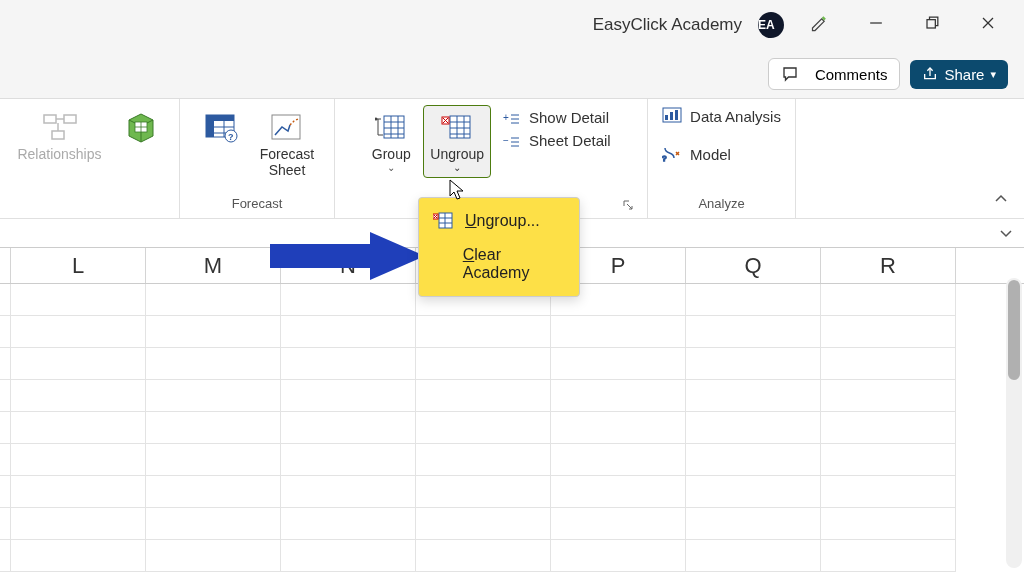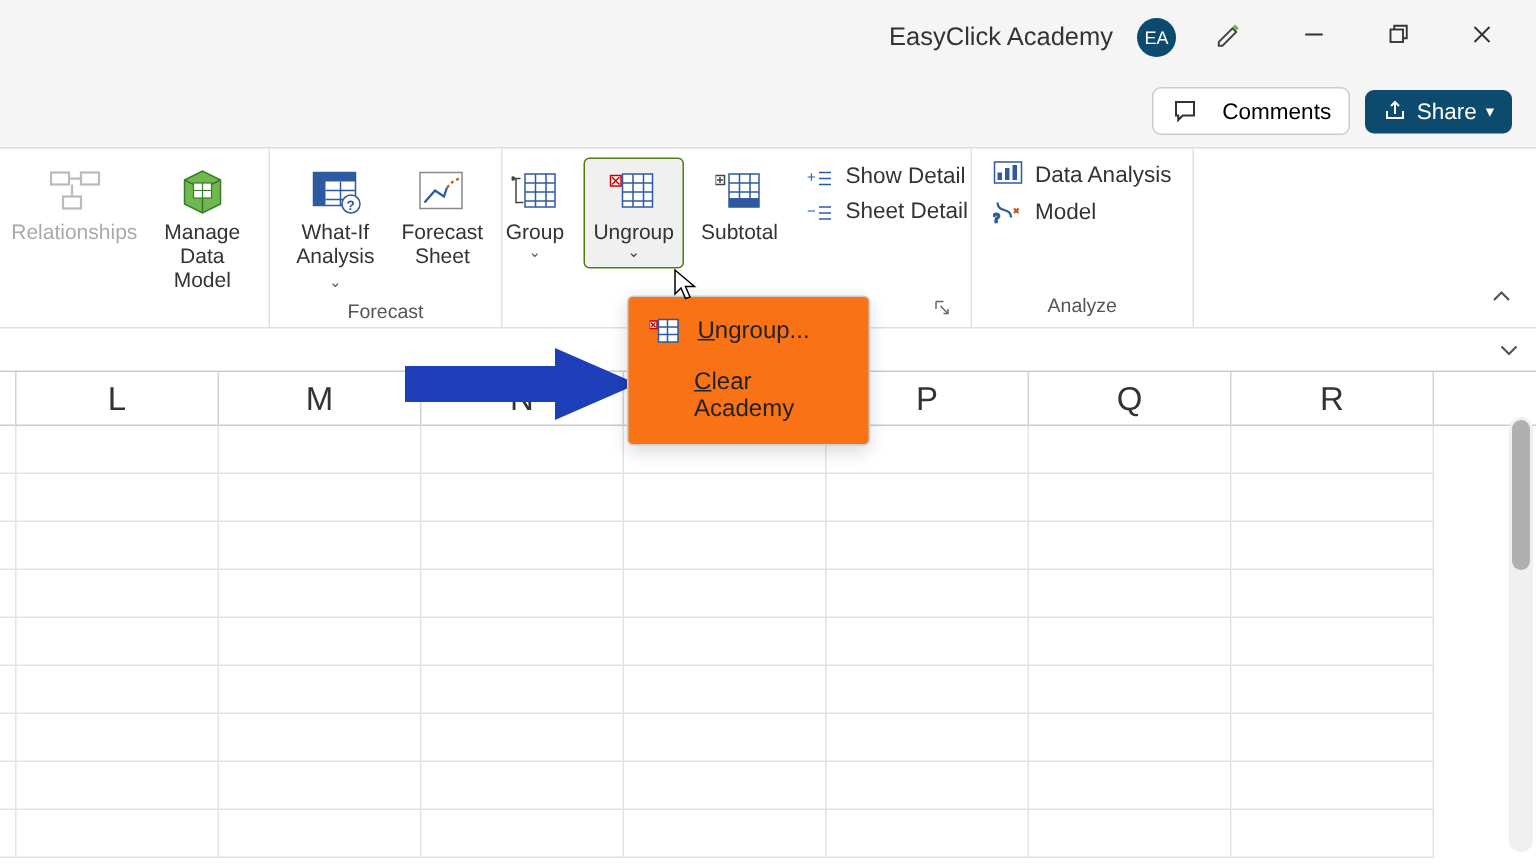--- a/index.html
+++ b/index.html
@@ -1,20 +1,20 @@
 <!DOCTYPE html>
 <html><head>
 <meta charset="utf-8">
 <style>
   * { box-sizing: border-box; margin: 0; padding: 0; font-family: "Segoe UI", Arial, sans-serif; }
   body { width: 1024px; height: 576px; background: #f5f5f5; overflow: hidden; position: relative; }
 
   .titlebar { height: 50px; display: flex; align-items: center; justify-content: flex-end; padding: 0 16px; gap: 16px; }
   .title-text { font-size: 17px; color: #333; }
-  .avatar { width: 26px; height: 26px; border-radius: 50%; background: #0c4a6e; color: #fff; font-size: 12px; display: flex; align-items: center; justify-content: center; font-weight: 400; }
+  .avatar { width: 26px; height: 26px; border-radius: 50%; background: #0f172a; color: #fff; font-size: 12px; display: flex; align-items: center; font-weight: 700; }
   .title-icon { width: 40px; text-align: center; }
   .title-icon svg { width: 20px; height: 20px; }
 
   .actionbar { height: 48px; display: flex; align-items: center; justify-content: flex-end; padding: 0 16px; gap: 10px; }
   .comments-btn { background: #fff; border: 1px solid #ccc; border-radius: 6px; padding: 6px 12px; font-size: 15px; display: flex; align-items: center; gap: 16px; }
   .share-btn { background: #0c4a6e; color: #fff; border: none; border-radius: 6px; padding: 6px 12px; font-size: 15px; display: flex; align-items: center; gap: 6px; }
 
   .ribbon { background: #fff; border-top: 1px solid #ddd; display: flex; height: 120px; position: relative; }
   .ribbon-group { border-right: 1px solid #e0e0e0; display: flex; flex-direction: column; justify-content: space-between; align-items: center; padding: 6px 8px 4px 8px; }
   .ribbon-group:last-child { border-right: none; }
@@ -44,21 +44,21 @@
   .col-head:first-child { flex: 0 0 11px; border-right: 1px solid #d4d4d4;}
 
   .grid-area { background: #fff; position: relative; height: 292px; }
   .grid-row { display: flex; height: 32px; }
   .grid-cell { flex: 0 0 135px; border-right: 1px solid #e3e3e3; border-bottom: 1px solid #e3e3e3; }
   .grid-cell:first-child { flex: 0 0 11px; }
 
   .scrollbar-v { position: absolute; right: 2px; top: 278px; width: 16px; height: 290px; background: #f0f0f0; border-radius: 8px; }
   .scroll-thumb { width: 12px; margin: 2px auto; height: 100px; background: #b0b0b0; border-radius: 6px; }
 
-  .dropdown-menu { position: absolute; background: #f97316; border: 1px solid #ccc; border-radius: 4px; box-shadow: 0 4px 12px rgba(0,0,0,.15); padding: 6px 0; z-index: 50; }
+  .dropdown-menu { position: absolute; background: #fde047; border: 1px solid #ccc; border-radius: 4px; box-shadow: 0 4px 12px rgba(0,0,0,.15); padding: 6px 0; z-index: 50; }
   .dropdown-menu .menu-item { display: flex; align-items: center; gap: 10px; padding: 8px 18px 8px 12px; font-size: 16px; color: #222; cursor: pointer; }
   .menu-icon-slot { width: 24px; display: flex; align-items: center; justify-content: center;}
 
   .arrow-callout { position: absolute; z-index: 40; }
 
   .cursor-pointer { position: absolute; z-index: 60; }
 
   .underline-key { text-decoration: underline; text-decoration-thickness: 1px; }
 </style>
 </head>
@@ -131,44 +131,40 @@
       <div class="big-btn">
         <div class="icon-box">
           <svg width="36" height="32" viewBox="0 0 36 32">
               <path d="M6 8 L18 2 L30 8 L30 24 L18 30 L6 24 Z" fill="#6fb84f" stroke="#3a7a28" stroke-width="1"></path>
               <path d="M6 8 L18 14 L30 8 M18 14 L18 30" fill="none" stroke="#3a7a28"></path>
               <rect x="12" y="10" width="12" height="10" fill="#fff" stroke="#3a7a28" stroke-width="0.8"></rect>
               <line x1="12" y1="15" x2="24" y2="15" stroke="#3a7a28" stroke-width="0.8"></line>
               <line x1="18" y1="10" x2="18" y2="20" stroke="#3a7a28" stroke-width="0.8"></line>
             </svg>
         </div>
-        <div class="label" style="white-space:pre-line">Manage
-Data Model</div>
       </div>
     </div>
     <div class="group-label"></div>
   </div>
 
   <div class="ribbon-group" style="width:155px">
     <div class="group-controls">
       <div class="big-btn">
         <div class="icon-box">
           <svg width="34" height="30" viewBox="0 0 34 30" fill="none">
               <rect x="2" y="2" width="28" height="22" fill="#fff" stroke="#2d5aa0"></rect>
               <rect x="2" y="2" width="28" height="6" fill="#2d5aa0"></rect>
               <rect x="2" y="2" width="8" height="22" fill="#2d5aa0"></rect>
               <line x1="10" y1="14" x2="30" y2="14" stroke="#2d5aa0"></line>
               <line x1="10" y1="20" x2="30" y2="20" stroke="#2d5aa0"></line>
               <line x1="20" y1="8" x2="20" y2="24" stroke="#2d5aa0"></line>
               <circle cx="27" cy="23" r="6" fill="#fff" stroke="#2d5aa0"></circle>
               <text x="24" y="27" font-size="9" fill="#2d5aa0" font-weight="bold">?</text>
             </svg>
         </div>
-        <div class="label" style="white-space:pre-line"><span>What-If
-Analysis</span> <span class="drop-caret">⌄</span></div>
       </div>
       <div class="big-btn">
         <div class="icon-box">
           <svg width="34" height="30" viewBox="0 0 34 30" fill="none">
               <rect x="2" y="2" width="28" height="24" fill="#fff" stroke="#888"></rect>
               <polyline points="5,22 12,14 18,18 20,12" fill="none" stroke="#2d5aa0" stroke-width="1.5"></polyline>
               <polyline points="20,12 24,8 28,6" fill="none" stroke="#c55a11" stroke-width="1.5" stroke-dasharray="2 2"></polyline>
             </svg>
         </div>
         <div class="label" style="white-space:pre-line">Forecast
@@ -206,36 +202,20 @@
               <line x1="16" y1="2" x2="16" y2="24" stroke="#2d5aa0"></line>
               <line x1="23" y1="2" x2="23" y2="24" stroke="#2d5aa0"></line>
               <rect x="1" y="3" width="7" height="7" fill="#fff" stroke="#c00"></rect>
               <line x1="2" y1="4" x2="7" y2="9" stroke="#c00"></line>
               <line x1="7" y1="4" x2="2" y2="9" stroke="#c00"></line>
             </svg>
         </div>
         <div class="label"><span>Ungroup</span></div>
         <span class="drop-caret">⌄</span>
       </div>
-      <div class="big-btn">
-        <div class="icon-box">
-          <svg width="32" height="28" viewBox="0 0 32 28" fill="none">
-              <rect x="9" y="2" width="20" height="22" fill="#fff" stroke="#2d5aa0"></rect>
-              <line x1="9" y1="8" x2="29" y2="8" stroke="#2d5aa0"></line>
-              <line x1="9" y1="14" x2="29" y2="14" stroke="#2d5aa0"></line>
-              <rect x="9" y="18" width="20" height="6" fill="#2d5aa0"></rect>
-              <line x1="16" y1="2" x2="16" y2="24" stroke="#2d5aa0"></line>
-              <line x1="23" y1="2" x2="23" y2="24" stroke="#2d5aa0"></line>
-              <rect x="0" y="3" width="6" height="6" fill="#fff" stroke="#444"></rect>
-              <line x1="1" y1="6" x2="5" y2="6" stroke="#444"></line>
-              <line x1="3" y1="4" x2="3" y2="8" stroke="#444"></line>
-            </svg>
-        </div>
-        <div class="label">Subtotal</div>
-      </div>
       <div class="small-list">
         <div class="small-item">
           <svg width="18" height="14" viewBox="0 0 18 14">
               <text x="0" y="10" font-size="10" fill="#2d5aa0">+</text>
               <line x1="8" y1="4" x2="16" y2="4" stroke="#2d5aa0"></line>
               <line x1="8" y1="8" x2="16" y2="8" stroke="#2d5aa0"></line>
               <line x1="8" y1="12" x2="16" y2="12" stroke="#2d5aa0"></line>
             </svg>
           <span>Show Detail</span>
         </div>
@@ -255,21 +235,21 @@
         <svg width="12" height="12" viewBox="0 0 12 12" fill="none" stroke="#666">
             <path d="M2 2 h5 M2 2 v5"></path>
             <path d="M5 5 l5 5"></path>
             <path d="M10 7 v3 h-3"></path>
           </svg>
       </div>
     </div>
   </div>
 
   <div class="ribbon-group" style="width:148px">
-    <div class="group-controls" style="flex-direction:column; align-items:flex-start; gap:3px">
+    <div class="group-controls" style="flex-direction:column; align-items:flex-start; gap:16px">
       <div class="small-item">
         <svg width="20" height="18" viewBox="0 0 20 18">
             <rect x="1" y="1" width="18" height="14" fill="#fff" stroke="#2d5aa0"></rect>
             <rect x="3" y="8" width="3" height="5" fill="#2d5aa0"></rect>
             <rect x="8" y="5" width="3" height="8" fill="#2d5aa0"></rect>
             <rect x="13" y="3" width="3" height="10" fill="#2d5aa0"></rect>
           </svg>
         <span>Data Analysis</span>
       </div>
       <div class="small-item">

